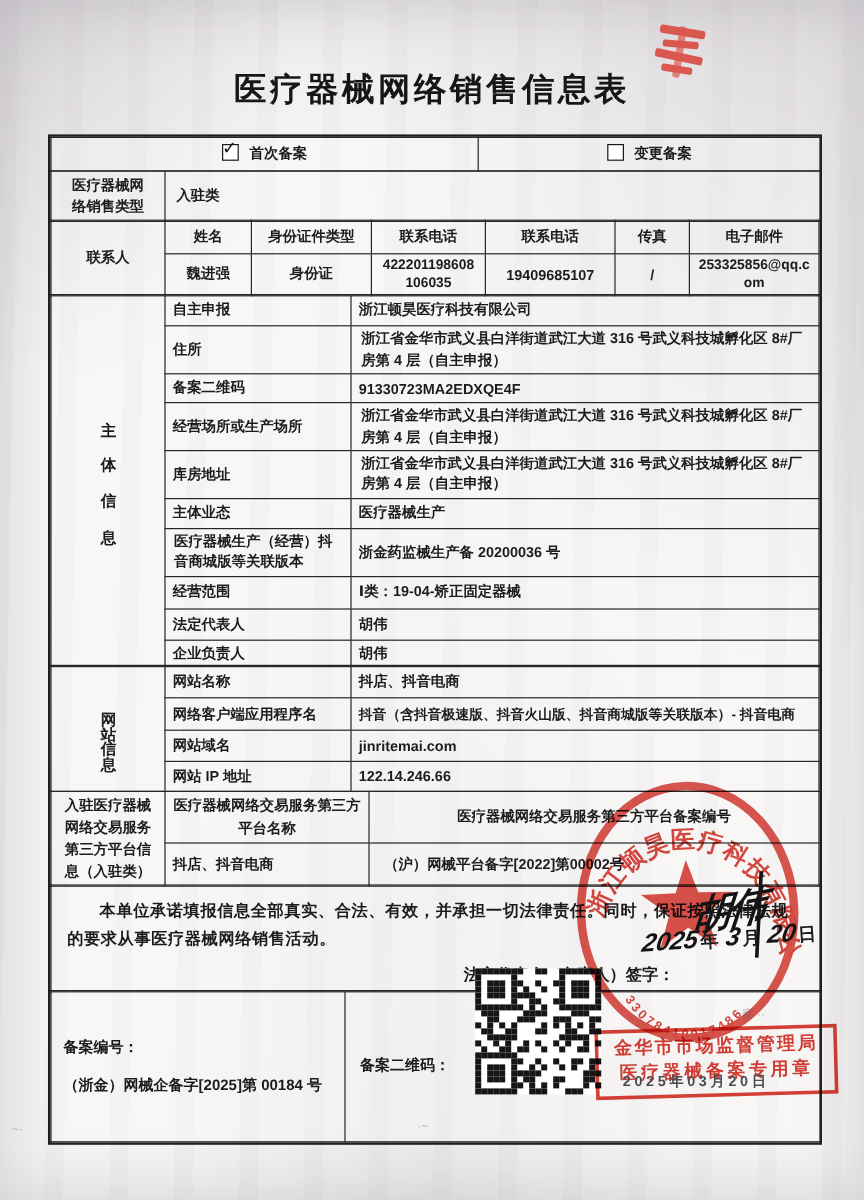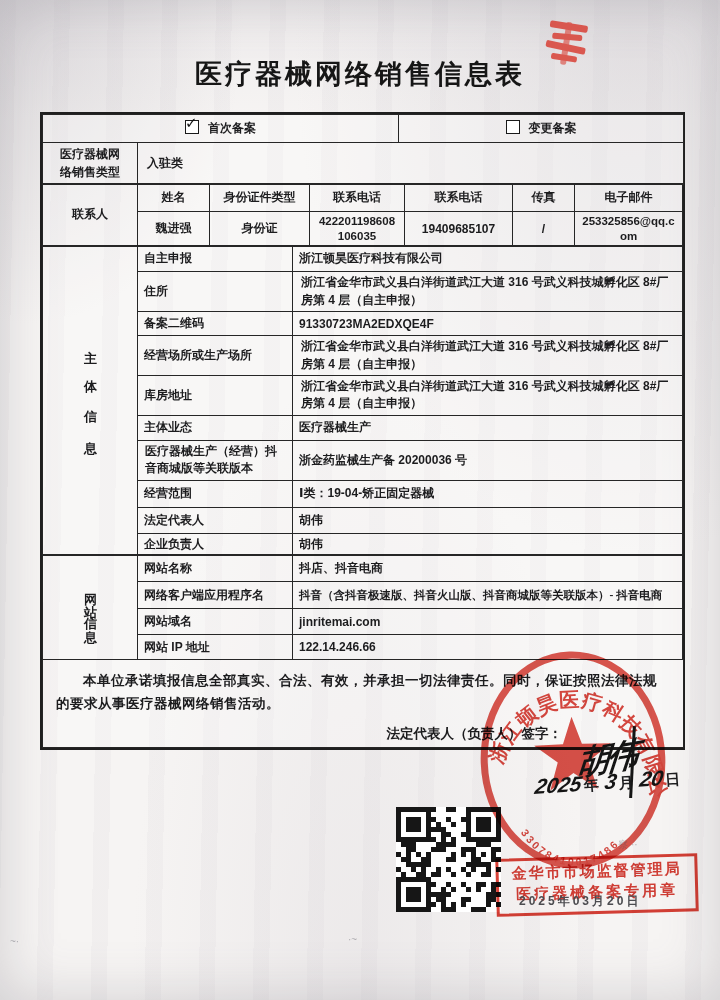--- a/index.html
+++ b/index.html
@@ -201,50 +201,85 @@
           <col style="width:390px">
         </colgroup>
       <tbody>
           <tr style="height:27px;">
         <td class="c" rowspan="4">
               <div class="vert mid">网站信息</div>
             </td>
         <td class="lab">网站名称</td>
         <td class="val">抖店、抖音电商</td>
       </tr>
-      <tr style="height:27px;font-family:Liberation Serif, serif;">
+      <tr style="height:27px;">
         <td class="lab">网络客户端应用程序名</td>
         <td class="val" style="font-size:11.5px;">抖音（含抖音极速版、抖音火山版、抖音商城版等关联版本）- 抖音电商</td>
       </tr>
       <tr style="height:26px;">
         <td class="lab">网站域名</td>
         <td class="val">jinritemai.com</td>
       </tr>
       <tr style="height:25px;">
         <td class="lab">网站 IP 地址</td>
         <td class="val">122.14.246.66</td>
       </tr>
     </tbody>
       </table>
 
+    <table>
+      <colgroup>
+          <col style="width:95px">
+          <col style="width:170px">
+          <col style="width:375px">
+        </colgroup>
+      <tbody>
+          <tr style="height:37px;">
+        <td class="lab c" rowspan="2" style="line-height:1.55;padding:2px 9px;">入驻医疗器械网络交易服务第三方平台信息（入驻类）</td>
+        <td class="lab c" style="line-height:1.6;">医疗器械网络交易服务第三方平台名称</td>
+        <td class="lab c">医疗器械网络交易服务第三方平台备案编号</td>
+      </tr>
+      <tr style="height:36px;">
+        <td class="val">抖店、抖音电商</td>
+        <td class="val" style="padding-left:12px;">（沪）网械平台备字[2022]第00002号</td>
+      </tr>
+    </tbody>
+      </table>
 
     <table>
       <colgroup>
           <col style="width:641px">
         </colgroup>
       <tbody>
           <tr style="height:83px;">
         <td class="decl-cell">
           <div class="decl-text">本单位承诺填报信息全部真实、合法、有效，并承担一切法律责任。同时，保证按照法律法规的要求从事医疗器械网络销售活动。</div>
           <div class="sign-line">法定代表人（负责人）签字：</div>
         </td>
       </tr>
     </tbody>
       </table>
 
+    <table>
+      <colgroup>
+          <col style="width:245px">
+          <col style="width:396px">
+        </colgroup>
+      <tbody>
+          <tr style="height:126px;">
+        <td class="foot-left">
+          <div class="l1">备案编号：</div>
+          <div class="l2">（浙金）网械企备字[2025]第 00184 号</div>
+        </td>
+        <td class="foot-right">
+          <span class="qr-label">备案二维码：</span>
+        </td>
+      </tr>
+    </tbody>
+      </table>
   </div>
 
   <div class="qr">
       <div style="position: absolute; left: 0px; top: 0px; width: 5px; height: 5px; background: rgb(22, 22, 22);"></div>
       <div style="position: absolute; left: 5px; top: 0px; width: 5px; height: 5px; background: rgb(22, 22, 22);"></div>
       <div style="position: absolute; left: 10px; top: 0px; width: 5px; height: 5px; background: rgb(22, 22, 22);"></div>
       <div style="position: absolute; left: 15px; top: 0px; width: 5px; height: 5px; background: rgb(22, 22, 22);"></div>
       <div style="position: absolute; left: 20px; top: 0px; width: 5px; height: 5px; background: rgb(22, 22, 22);"></div>
       <div style="position: absolute; left: 25px; top: 0px; width: 5px; height: 5px; background: rgb(22, 22, 22);"></div>
       <div style="position: absolute; left: 30px; top: 0px; width: 5px; height: 5px; background: rgb(22, 22, 22);"></div>

